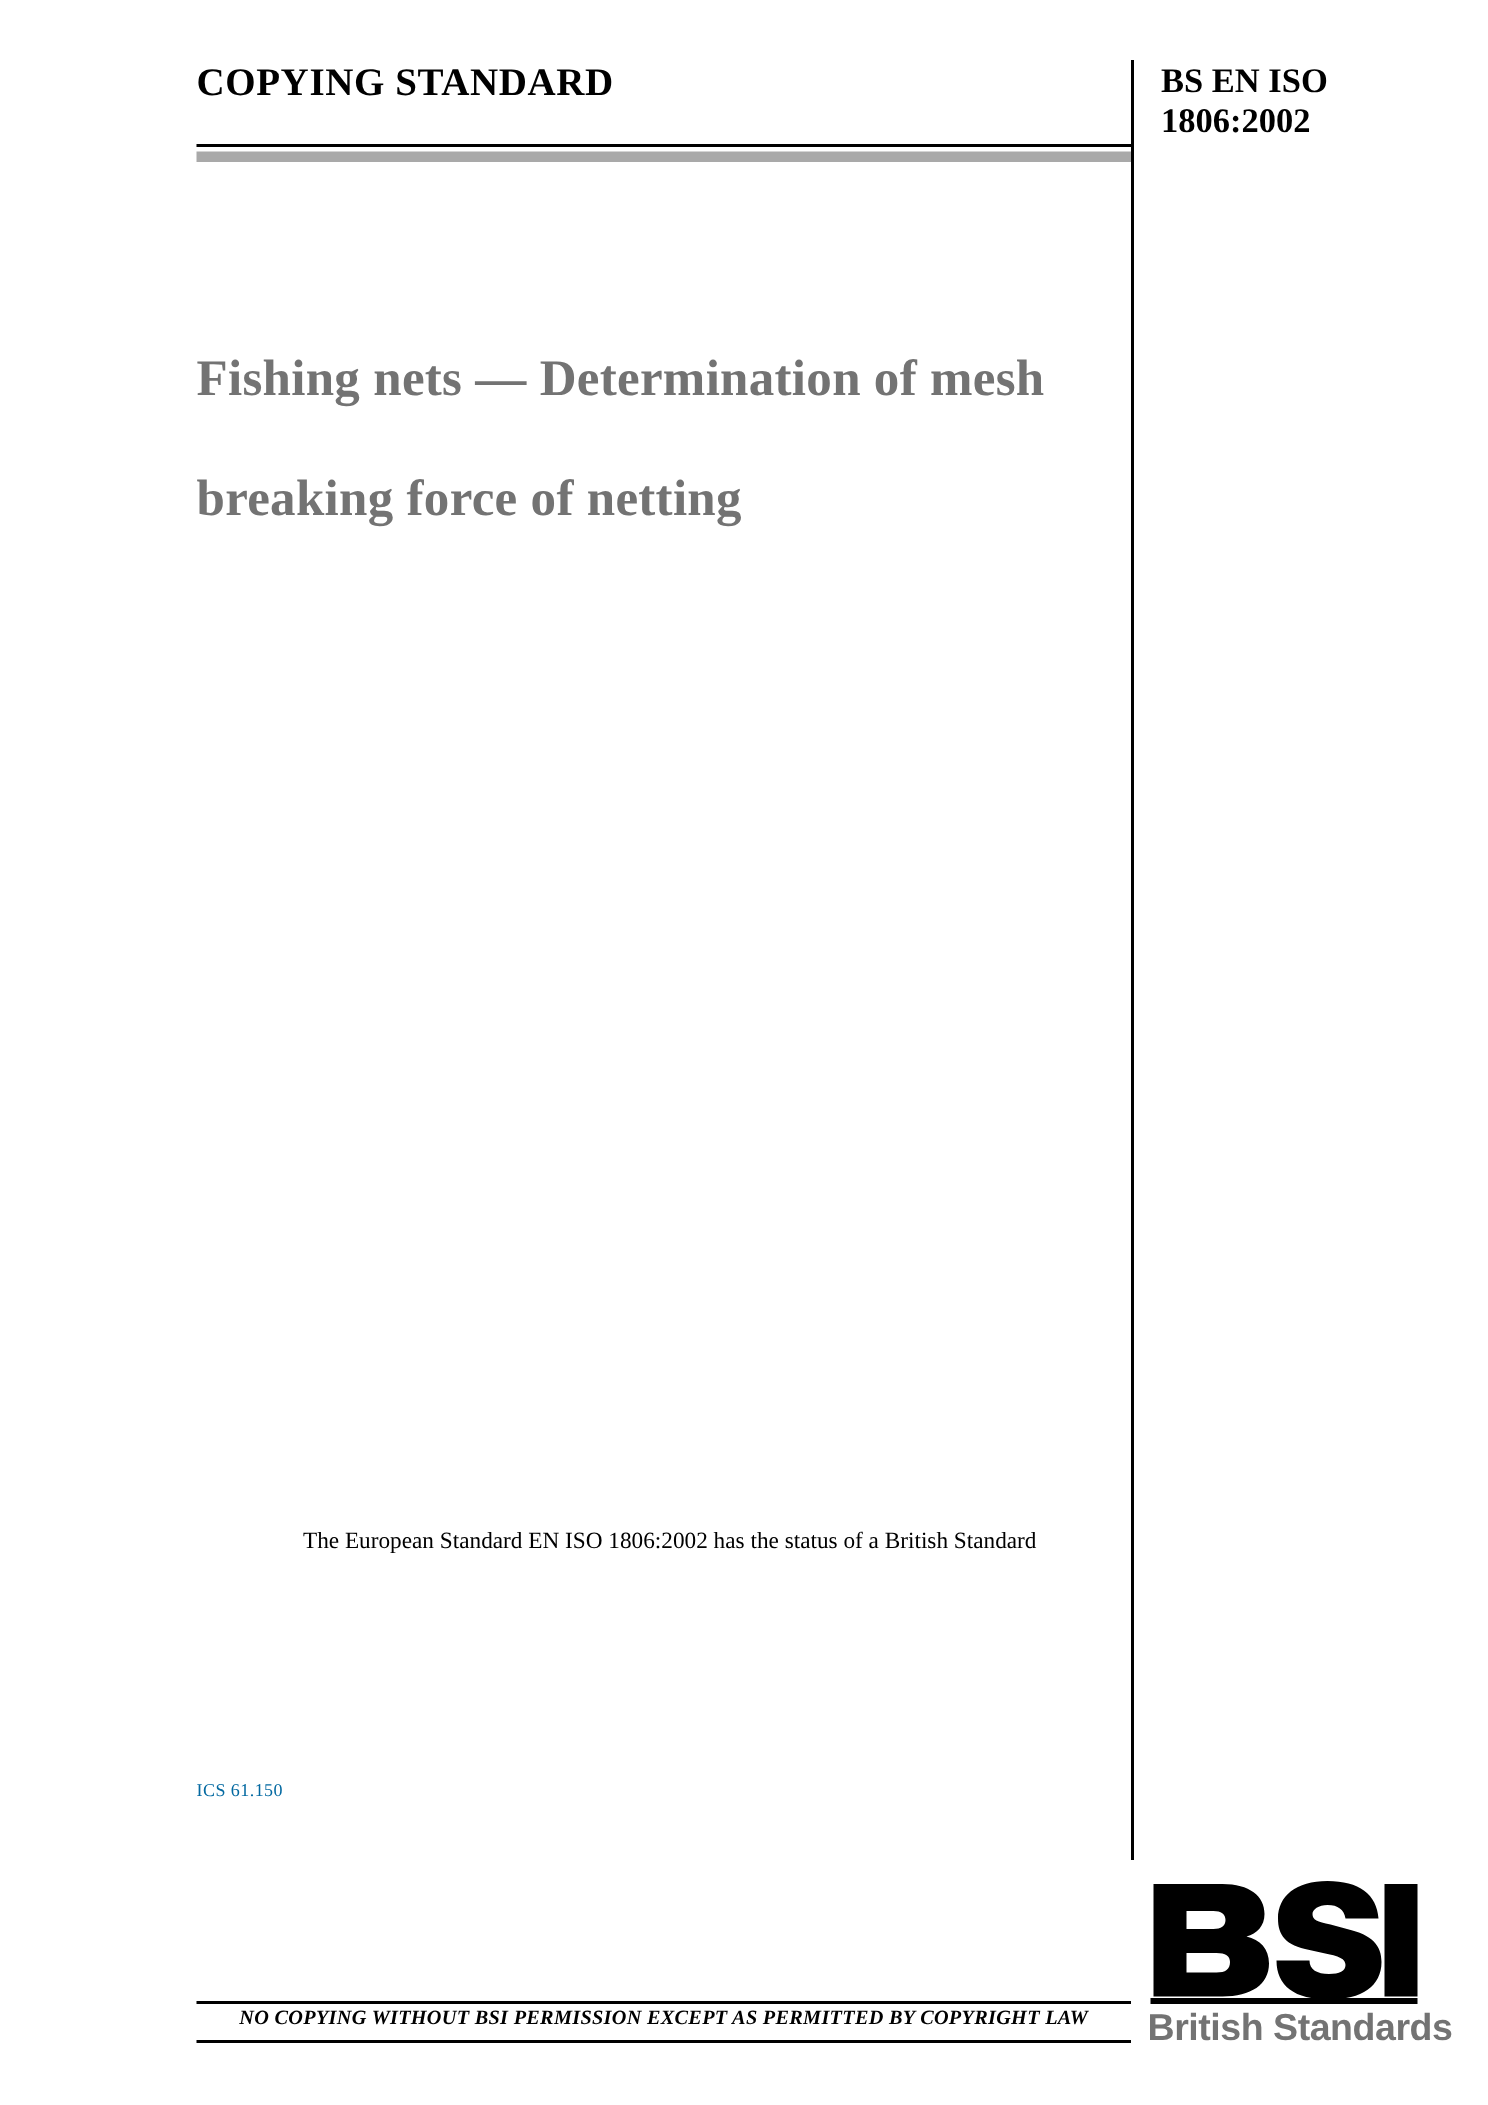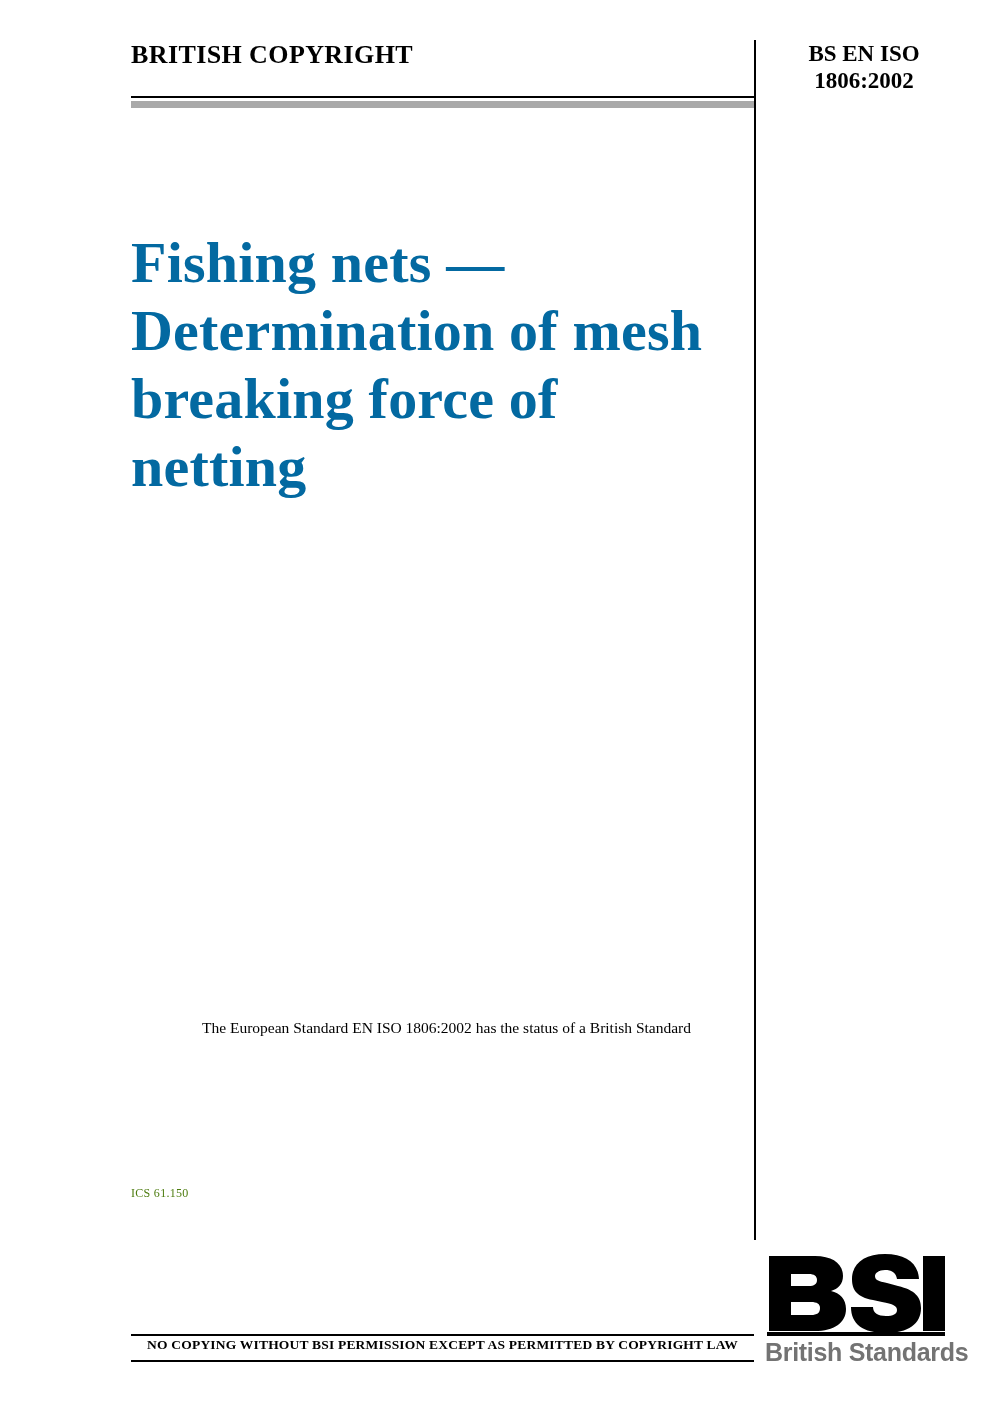--- a/index.html
+++ b/index.html
@@ -41,21 +41,20 @@
   .header-ref {
     position: absolute;
     left: 643px;
     top: 0px;
     width: 180px;
     font-family: "Liberation Serif", serif;
     font-weight: bold;
     font-size: 23px;
     line-height: 27px;
     color: #000;
-    text-align: center;
   }
   .header-ref .ref-line {
     display: block;
     white-space: nowrap;
   }
 
   
   .vrule {
     position: absolute;
     left: 754px;
@@ -84,24 +83,24 @@
   }
 
   
   .main-title {
     position: absolute;
     left: 131px;
     top: 190px;
     width: 610px;
     font-family: "Liberation Serif", serif;
     font-weight: bold;
-    font-size: 58px;
-    line-height: 68px;
+    font-size: 34px;
+    line-height: 80px;
     letter-spacing: 0.2px;
-    color: #0369a1;
+    color: #737373;
   }
 
   
   .status-note {
     position: absolute;
     left: 131px;
     top: 1018px;
     width: 560px;
     font-family: "Liberation Serif", serif;
     font-size: 15.5px;
@@ -111,21 +110,21 @@
   }
 
   
   .ics {
     position: absolute;
     left: 131px;
     top: 1186px;
     font-family: "Liberation Serif", serif;
     font-size: 12px;
     letter-spacing: 0.3px;
-    color: #4d7c0f;
+    color: #0369a1;
   }
 
   
   .footer-rule-top {
     position: absolute;
     left: 131px;
     top: 1334px;
     width: 623px;
     height: 2px;
     background: #000;
@@ -142,20 +141,21 @@
     position: absolute;
     left: 131px;
     top: 1337px;
     width: 623px;
     text-align: center;
     font-family: "Liberation Serif", serif;
     font-weight: bold;
     font-size: 13.5px;
     letter-spacing: 0.2px;
     color: #000;
+    font-style: italic;
   }
 
   
   .logo {
     position: absolute;
     left: 765px;
     top: 1252px;
     width: 182px;
     height: 118px;
   }
@@ -173,21 +173,21 @@
     color: #737373;
     white-space: nowrap;
   }
 </style>
 </head>
 <body>
 
 <div class="page">
 
   <div class="header">
-    <div class="header-title">BRITISH COPYRIGHT</div>
+    <div class="header-title">COPYING STANDARD</div>
     <div class="header-ref">
       <span class="ref-line">BS EN ISO</span>
       <span class="ref-line">1806:2002</span>
     </div>
   </div>
 
   <div class="vrule"></div>
   <div class="rule-thin"></div>
   <div class="rule-thick"></div>
 

